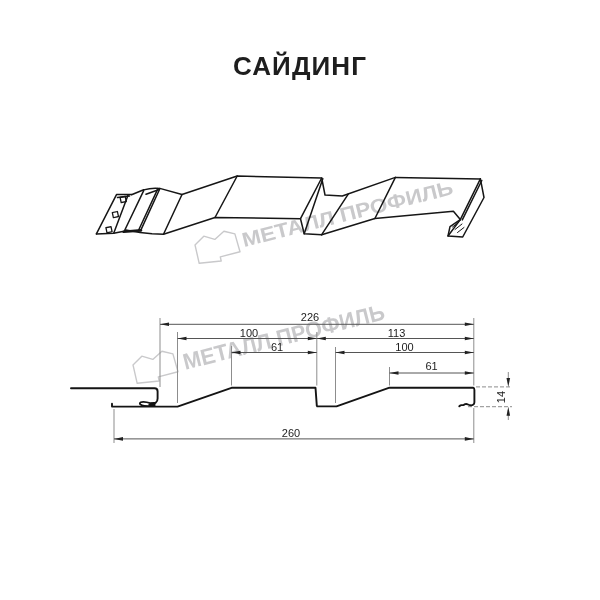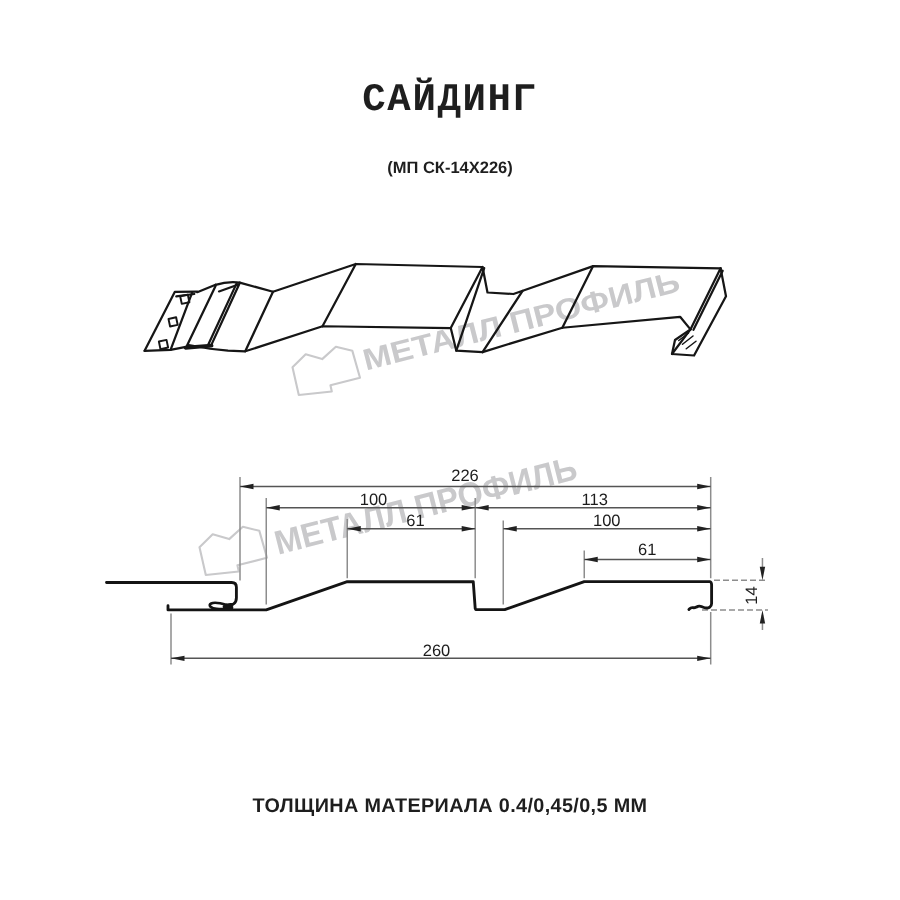--- a/index.html
+++ b/index.html
@@ -4,24 +4,23 @@
 <style>
   html,body{margin:0;padding:0;background:#fff;}
   #page{position:relative;width:600px;height:600px;background:#fff;overflow:hidden;
         font-family:"Liberation Sans",sans-serif;}
   .ttl{position:absolute;left:0;width:600px;text-align:center;color:#1e1e1e;}
 </style>
 </head>
 <body>
 <div id="page">
 
-  <div class="ttl" style="top:51px;font-size:26px;font-weight:bold;letter-spacing:1.1px;font-family:Liberation Mono, monospace;">САЙДИНГ</div>
+  <div class="ttl" style="top:51px;font-size:26px;font-weight:bold;letter-spacing:1.1px;">САЙДИНГ</div>
 
 
-  <div class="ttl" style="top:106px;font-size:11px;font-weight:bold;letter-spacing:0px;">(МП СК-14Х226)</div>
 
   <svg width="600" height="600" viewBox="0 0 600 600" style="position:absolute;left:0;top:0;">
 
     <g stroke="#c9c9cb" fill="none" stroke-width="1.4" stroke-linejoin="round">
       <path d="M195,244.9 L203.8,236.2 L214.8,239.4 L223.9,231.2 L234.9,233.9 L240,251.8 L220.3,256.9 L221.2,261 L199.2,263.3 Z"></path>
 
       <path d="M195,244.9 L203.8,236.2 L214.8,239.4 L223.9,231.2 L234.9,233.9 L240,251.8 L220.3,256.9 L221.2,261 L199.2,263.3 Z" transform="translate(-62,120)"></path>
     </g>
 
     <text x="244" y="247" transform="rotate(-14.2 244 247)" font-size="20" font-weight="bold" fill="#c9c9cb" textLength="217" lengthAdjust="spacingAndGlyphs">МЕТАЛЛ ПРОФИЛЬ</text>
@@ -159,14 +158,13 @@
 
       <path d="M71,388.3 L154.5,388.3 Q157.6,388.3 157.6,391.5 L157.6,398.5 C157.6,402.6 154.8,403.7 151.2,403.3"></path>
 
       <path d="M151.2,403.3 C148.2,402.4 143,401.2 140.8,402.3 C138.4,403.5 140.8,405.6 144.4,405.9 C148.4,406.2 153.4,405.8 154.6,403.9 C155.2,402.9 153.6,402.6 152.2,403.1" stroke-width="1.8"></path>
       <path d="M149.5,404.5 L154.5,405.2" stroke-width="2.2"></path>
 
       <path d="M112,403.8 L112,406.6 L177.5,406.6 L231.5,387.8 L315.5,387.8 L316.8,405.6 L317.2,406.4 L336.5,406.4 L389.5,387.7 L473.2,387.7 Q474.4,387.9 474.4,390 L474.4,402.3 C474.4,404.7 472.3,405.6 470.3,405.3 C467.8,404.9 467.3,403.5 465.3,404.2 C463.3,404.9 463.8,405.4 461.8,405.1 C460.3,404.9 459.9,405.7 459.3,406.3"></path>
     </g>
   </svg>
 
-  <div class="ttl" style="top:529px;font-size:13.2px;font-weight:bold;letter-spacing:0.25px;">ТОЛЩИНА МАТЕРИАЛА 0.4/0,45/0,5 ММ</div>
 </div>
 
 </body></html>

